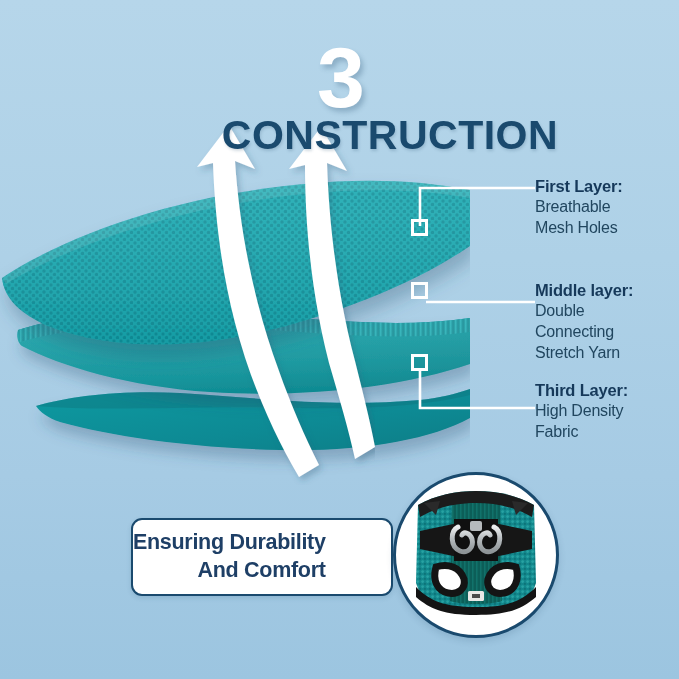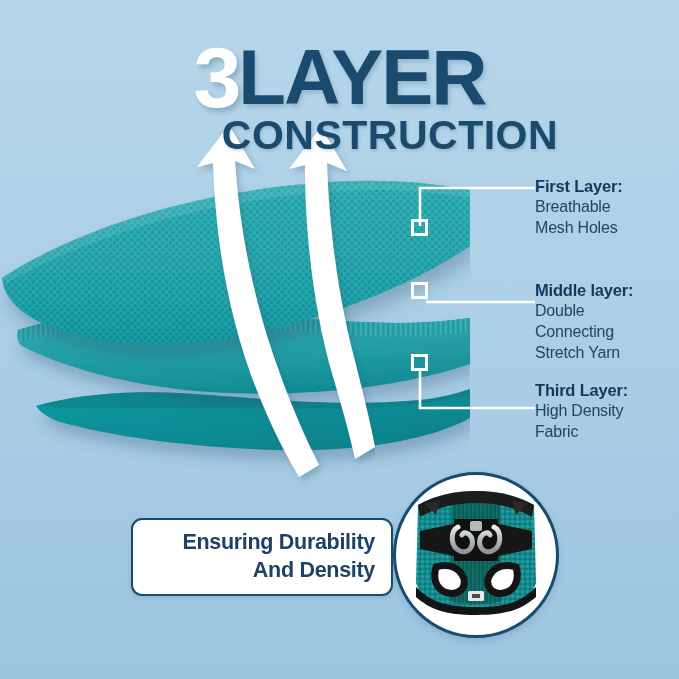--- a/index.html
+++ b/index.html
@@ -69,21 +69,21 @@
   .callout .c-body{
     font-size:16px;font-weight:normal;color:#21465f;
     line-height:1.30;letter-spacing:-0.2px;
   }
 
   
   #tagline-box{
     position:absolute;left:131px;top:518px;width:262px;height:78px;
     background:#ffffff;border:2px solid #1a4a6e;border-radius:11px;
     box-sizing:border-box;
-    display:flex;align-items:center;justify-content:flex-end;
+    display:flex;align-items:center;justify-content:flex-start;
     padding-right:16px;
     box-shadow:0 2px 5px rgba(30,70,100,.14);
   }
   #tagline-text{
     text-align:right;color:#1e3f66;
     font-size:21.5px;font-weight:bold;line-height:1.30;
     letter-spacing:-0.3px;
   }
 
   
@@ -220,21 +220,20 @@
                  C 154,306 144,272 134,238
                  C 116,168 110,98 110,40
                  L 94,44 L 126,2 L 152,46 Z" fill="#ffffff"></path>
       </g>
     </svg>
   </div>
 
   <div id="title-block">
     <div id="title-row">
       <span id="title-num">3</span>
-      <span id="title-main">LAYER</span>
     </div>
     <div id="title-sub">CONSTRUCTION</div>
   </div>
 
   <div class="connector" style="left:411px;top:186px;width:124px;height:50px;">
     <svg width="124" height="50" viewBox="0 0 124 50" xmlns="http://www.w3.org/2000/svg">
       <path d="M 9,40 L 9,2 L 124,2" fill="none" stroke="#ffffff" stroke-width="2.6"></path>
     </svg>
   </div>
   <div class="cbox" style="left:411px;top:219px;"></div>
@@ -268,21 +267,21 @@
 
   <div class="callout" style="top:380px;">
     <div class="c-title">Third Layer:</div>
     <div class="c-body" style="white-space:pre-line;">High Density
 Fabric</div>
   </div>
 
   <div id="tagline-box">
     <div id="tagline-text">
       <div>Ensuring Durability</div>
-      <div>And Density</div>
+      <div>And Comfort</div>
     </div>
   </div>
 
   <div id="product-circle">
     <svg width="160" height="160" viewBox="0 0 160 160" xmlns="http://www.w3.org/2000/svg">
       <defs>
         <pattern id="hmesh" width="5" height="5" patternUnits="userSpaceOnUse">
           <rect width="5" height="5" fill="#12878c"></rect>
           <circle cx="1.6" cy="1.6" r="1.3" fill="#2aa7a6" opacity=".85"></circle>
           <circle cx="3.9" cy="3.9" r="1.1" fill="#0a6b70" opacity=".7"></circle>

